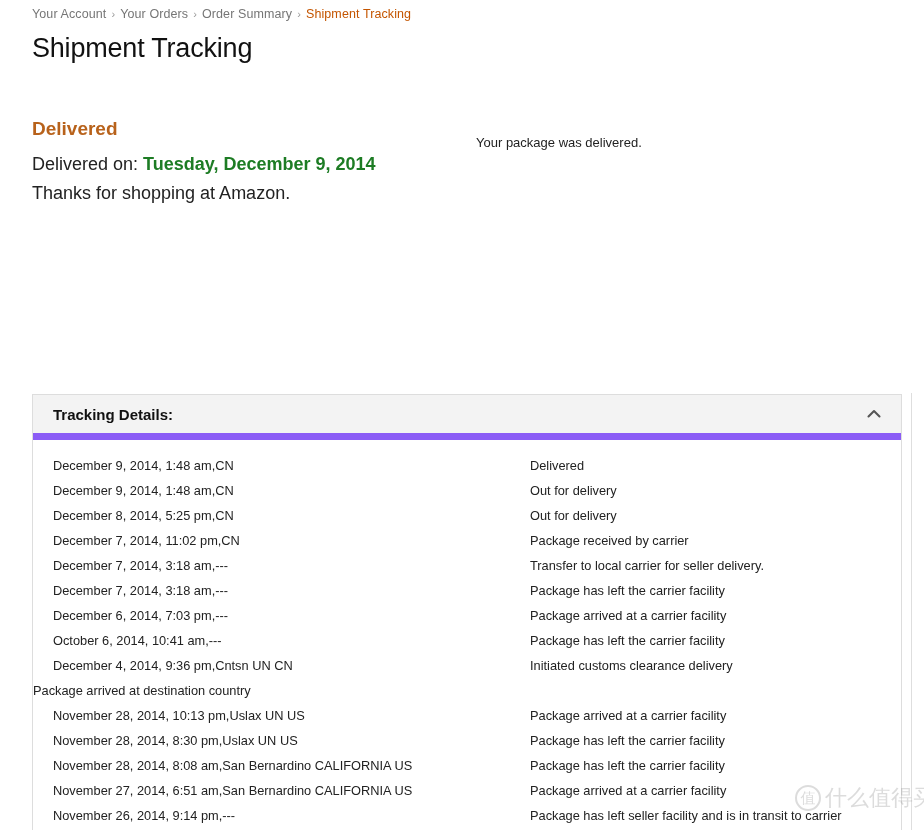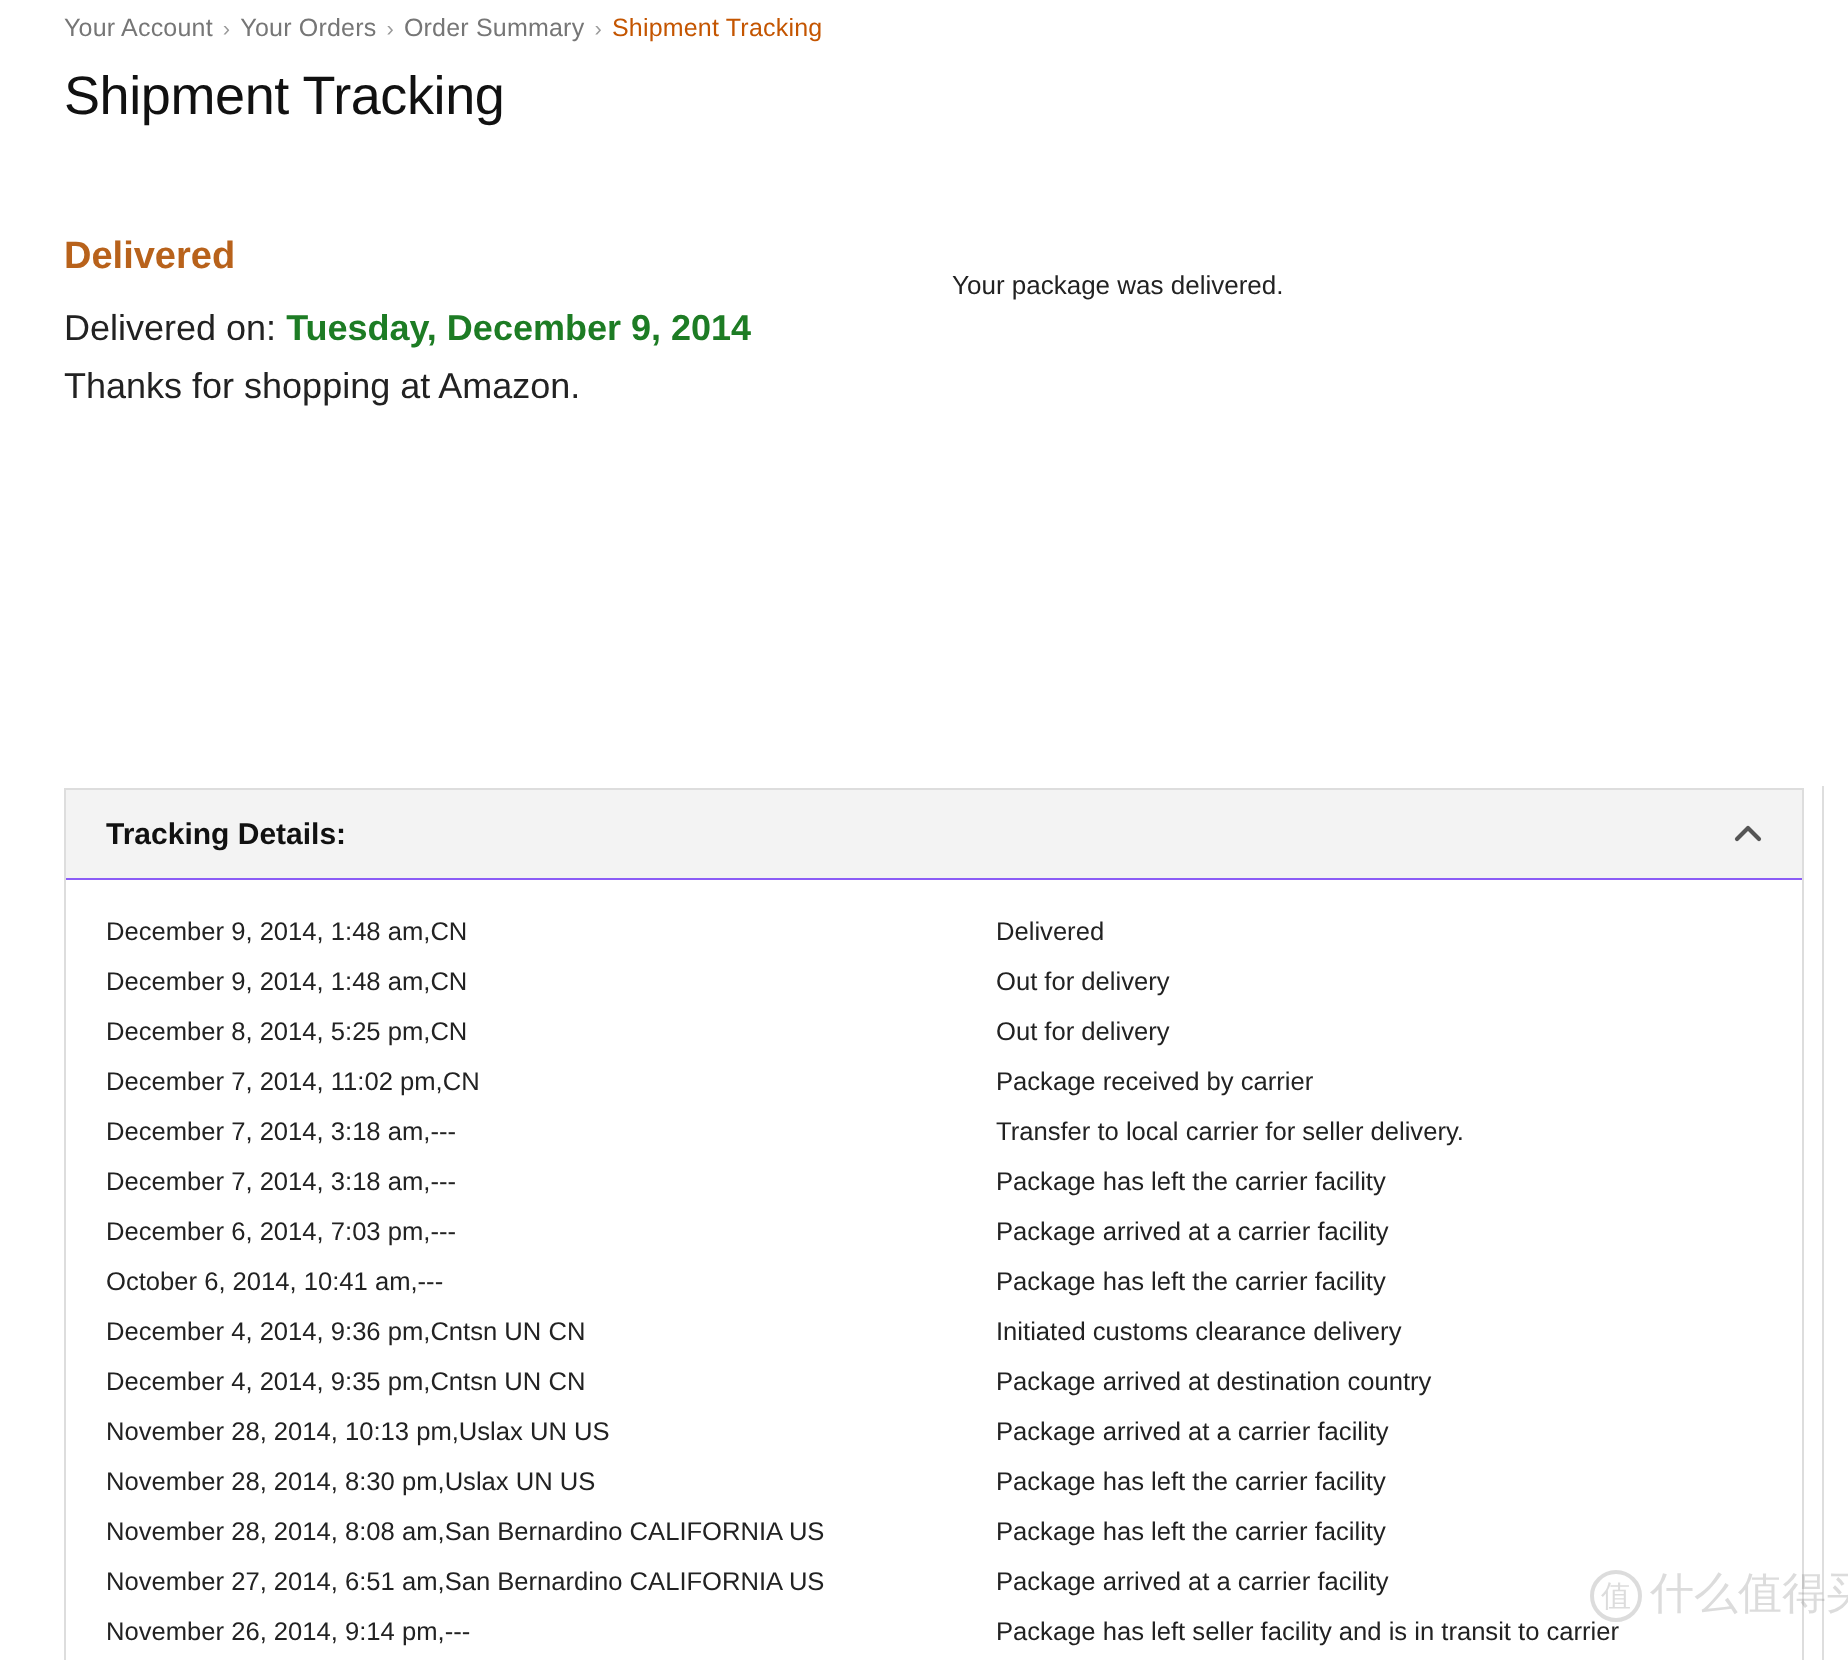--- a/index.html
+++ b/index.html
@@ -140,21 +140,21 @@
     top: 394px;
     width: 870px;
     border: 1px solid #dddddd;
     border-bottom: none;
     background: #ffffff;
     box-sizing: border-box;
   }
   .details-header {
     height: 45px;
     background: #f3f3f3;
-    border-bottom: 1px solid #8b5cf6;
+    border-bottom: 7px solid #8b5cf6;
     display: flex;
     align-items: center;
     justify-content: space-between;
     padding: 0 18px 0 20px;
     box-sizing: border-box;
     cursor: pointer;
   }
   .details-header h2 {
     margin: 0;
     font-size: 15px;
@@ -168,20 +168,21 @@
   }
   .details-body {
     padding: 13px 0 10px 0;
   }
   .track-row {
     display: flex;
     height: 25px;
     align-items: center;
     font-size: 12.8px;
     color: #222222;
+    gap: 32px;
   }
   .track-when {
     width: 465px;
     padding-left: 20px;
     box-sizing: border-box;
     white-space: nowrap;
     overflow: hidden;
   }
   .track-when .loc-gap {
     display: inline-block;
@@ -313,21 +314,20 @@
       </div>
       <div class="track-row">
         <div class="track-when"><span>October 6, 2014, 10:41 am,</span><span class="loc-gap"> ---</span></div>
         <div class="track-status">Package has left the carrier facility</div>
       </div>
       <div class="track-row">
         <div class="track-when"><span>December 4, 2014, 9:36 pm,</span><span class="loc-gap"> Cntsn UN CN</span></div>
         <div class="track-status">Initiated customs clearance delivery</div>
       </div>
       <div class="track-row">
-        <div class="track-when"><span>December 4, 2014, 9:35 pm,</span><span class="loc-gap"> Cntsn UN CN</span></div>
         <div class="track-status">Package arrived at destination country</div>
       </div>
       <div class="track-row">
         <div class="track-when"><span>November 28, 2014, 10:13 pm,</span><span class="loc-gap"> Uslax UN US</span></div>
         <div class="track-status">Package arrived at a carrier facility</div>
       </div>
       <div class="track-row">
         <div class="track-when"><span>November 28, 2014, 8:30 pm,</span><span class="loc-gap"> Uslax UN US</span></div>
         <div class="track-status">Package has left the carrier facility</div>
       </div>

